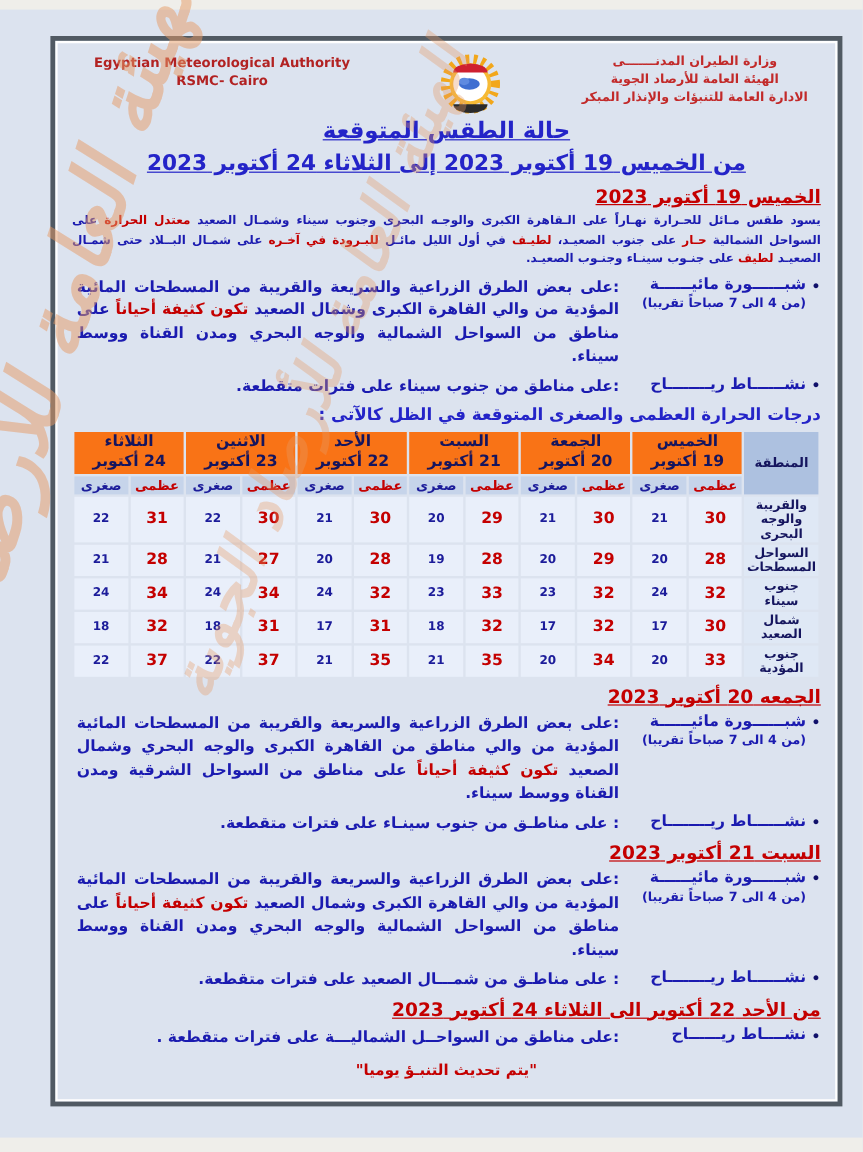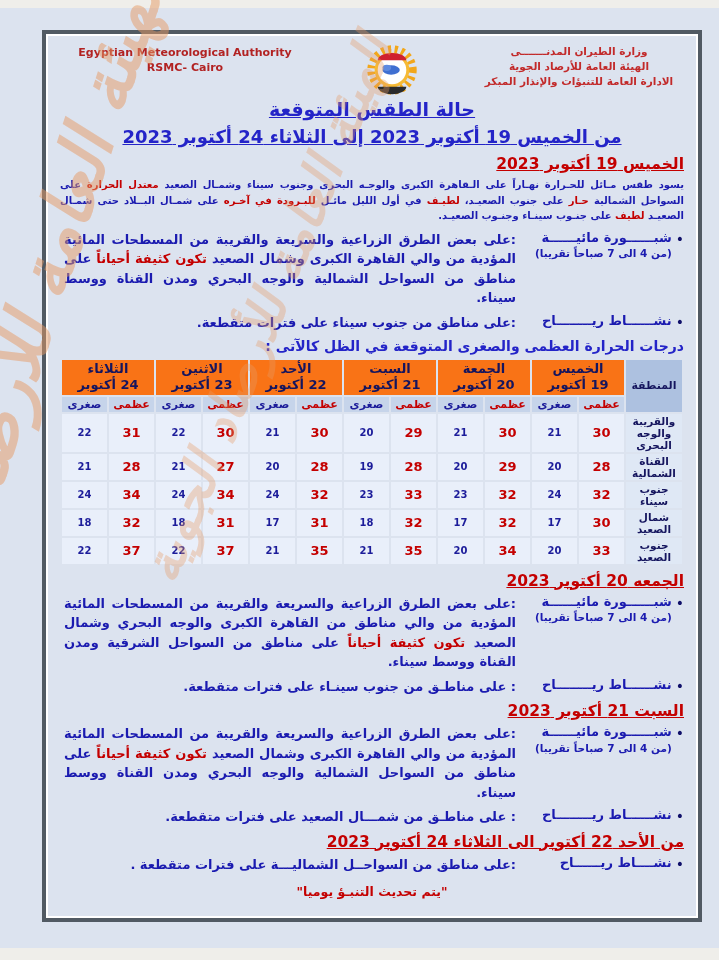--- a/index.html
+++ b/index.html
@@ -205,21 +205,21 @@
             <td class="t-max">29</td>
             <td class="t-min">20</td>
             <td class="t-max">30</td>
             <td class="t-min">21</td>
             <td class="t-max">30</td>
             <td class="t-min">22</td>
             <td class="t-max">31</td>
             <td class="t-min">22</td>
           </tr>
           <tr>
-            <th class="regioncell">القناة الشمالية</th>
+            <th class="regioncell">السواحل المسطحات</th>
             <td class="t-max">28</td>
             <td class="t-min">20</td>
             <td class="t-max">29</td>
             <td class="t-min">20</td>
             <td class="t-max">28</td>
             <td class="t-min">19</td>
             <td class="t-max">28</td>
             <td class="t-min">20</td>
             <td class="t-max">27</td>
             <td class="t-min">21</td>
@@ -250,21 +250,21 @@
             <td class="t-max">32</td>
             <td class="t-min">18</td>
             <td class="t-max">31</td>
             <td class="t-min">17</td>
             <td class="t-max">31</td>
             <td class="t-min">18</td>
             <td class="t-max">32</td>
             <td class="t-min">18</td>
           </tr>
           <tr>
-            <th class="regioncell">جنوب الصعيد</th>
+            <th class="regioncell">جنوب المؤدية</th>
             <td class="t-max">33</td>
             <td class="t-min">20</td>
             <td class="t-max">34</td>
             <td class="t-min">20</td>
             <td class="t-max">35</td>
             <td class="t-min">21</td>
             <td class="t-max">35</td>
             <td class="t-min">21</td>
             <td class="t-max">37</td>
             <td class="t-min">22</td>

